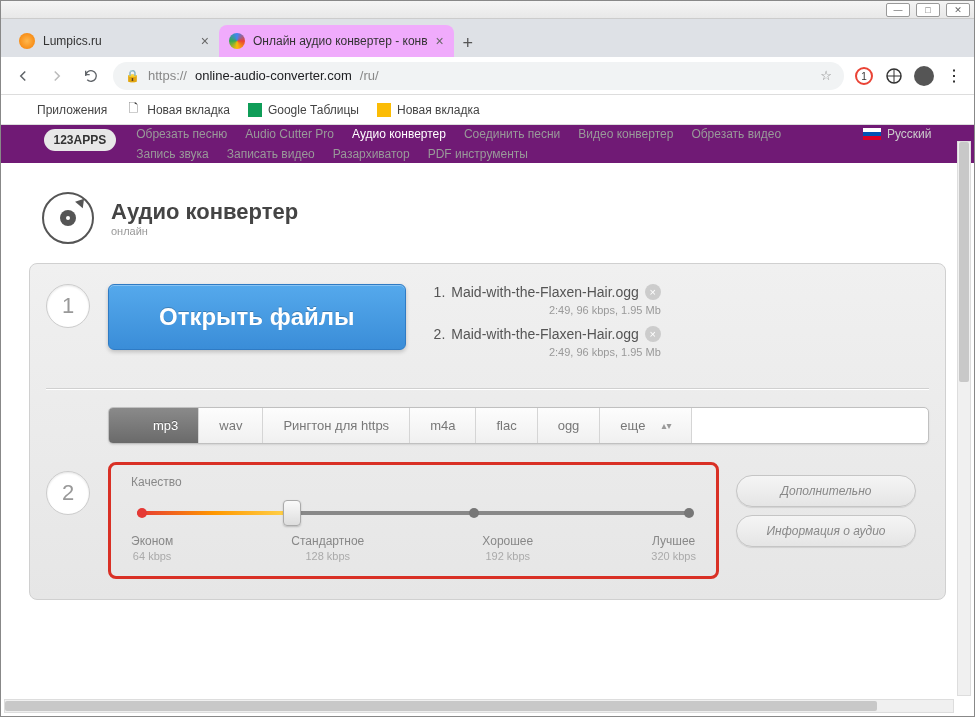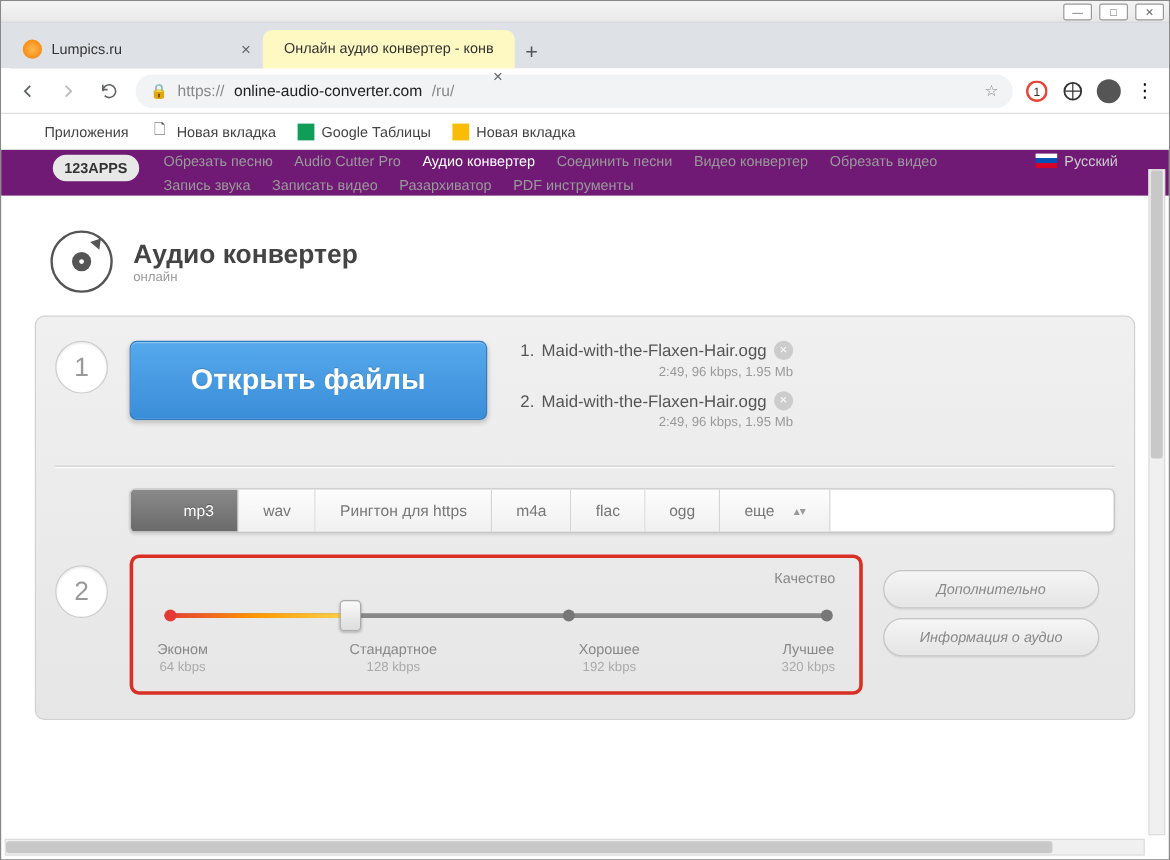--- a/index.html
+++ b/index.html
@@ -6,21 +6,21 @@
 body { background: #fff; width: 975px; height: 717px; overflow: hidden; position: relative; }
 
 
 .window-frame { border: 1px solid #888; width: 975px; height: 717px; position: relative; background: #fff; }
 .title-bar { height: 18px; background: linear-gradient(#f5f5f5,#e8e8e8); display: flex; justify-content: flex-end; align-items: center; padding: 0 4px; gap: 6px; border-bottom: 1px solid #ccc; }
 .win-btn { width: 24px; height: 14px; border: 1px solid #999; background: #fff; border-radius: 2px; display: flex; align-items: center; justify-content: center; font-size: 9px; color: #666; cursor: pointer; }
 
 
 .tab-row { height: 38px; background: #dee1e6; display: flex; align-items: flex-end; padding-left: 8px; gap: 0; }
 .tab { height: 32px; min-width: 210px; background: #dee1e6; border-radius: 8px 8px 0 0; display: flex; align-items: center; padding: 0 10px; font-size: 12px; color: #333; gap: 8px; position: relative; }
-.tab.active { background: #fef9c3; flex-direction: column; }
+.tab.active { background: #f0abfc; }
 .tab .favicon { width: 16px; height: 16px; border-radius: 50%; }
 .tab .tab-close { margin-left: auto; color: #666; font-size: 14px; cursor: pointer; }
 .new-tab { width: 28px; height: 28px; display: flex; align-items: center; justify-content: center; font-size: 18px; color: #555; cursor: pointer; }
 
 
 .toolbar { height: 38px; background: #fff; border-bottom: 1px solid #ddd; display: flex; align-items: center; padding: 0 10px; gap: 10px; }
 .nav-btn { width: 24px; height: 24px; display: flex; align-items: center; justify-content: center; color: #5f6368; cursor: pointer; border-radius: 50%; }
 .nav-btn.disabled { color: #bbb; }
 .address { flex: 1; height: 28px; background: #f1f3f4; border-radius: 14px; display: flex; align-items: center; padding: 0 12px; gap: 8px; font-size: 13px; color: #5f6368; }
 .address .lock { font-size: 12px; }
@@ -61,21 +61,21 @@
 
 
 .fmt-row { display: flex; gap: 0; border: 1px solid #c0c0c0; border-radius: 5px; overflow: hidden; background: #fff; box-shadow: 0 1px 2px rgba(0,0,0,.1); }
 .fmt { padding: 10px 20px; font-size: 13px; color: #777; border-right: 1px solid #d5d5d5; cursor: pointer; background: linear-gradient(#fdfdfd,#f0f0f0); }
 .fmt.active { background: linear-gradient(#8a8a8a,#6a6a6a); color: #fff; text-shadow: 0 -1px 0 rgba(0,0,0,.3); padding-left: 44px; }
 .fmt.more { display: flex; align-items: center; gap: 16px; }
 .fmt .chev { font-size: 10px; color: #999; }
 
 
 .quality-box { border: 3px solid #d93025; border-radius: 8px; padding: 10px 20px 14px; margin-top: 18px; position: relative; margin-right: 210px; }
-.q-title { text-align: right; font-size: 12px; color: #888; margin-bottom: 17px; }
+.q-title { text-align: left; font-size: 12px; color: #888; margin-bottom: 17px; }
 .slider { position: relative; height: 14px; margin: 8px 6px 14px; }
 .slider-track { position: absolute; top: 5px; left: 0; right: 0; height: 4px; background: #888; border-radius: 2px; }
 .slider-grad { position: absolute; top: 5px; left: 0; width: 28%; height: 4px; background: linear-gradient(90deg,#e53935,#ff9800,#ffd54f); border-radius: 2px; }
 .slider-dot { position: absolute; top: 2px; width: 10px; height: 10px; background: #777; border-radius: 50%; }
 .slider-dot.red { background: #e53935; left: 0; }
 .slider-handle { position: absolute; top: -6px; left: 28%; width: 18px; height: 26px; background: linear-gradient(#fafafa,#ddd); border: 1px solid #aaa; border-radius: 4px; transform: translateX(-50%); cursor: grab; box-shadow: 0 1px 2px rgba(0,0,0,.2); }
 .q-labels { display: flex; justify-content: space-between; font-size: 12px; color: #888; }
 .q-labels div { text-align: center; }
 .q-labels .kb { font-size: 11px; color: #aaa; margin-top: 2px; }
 

